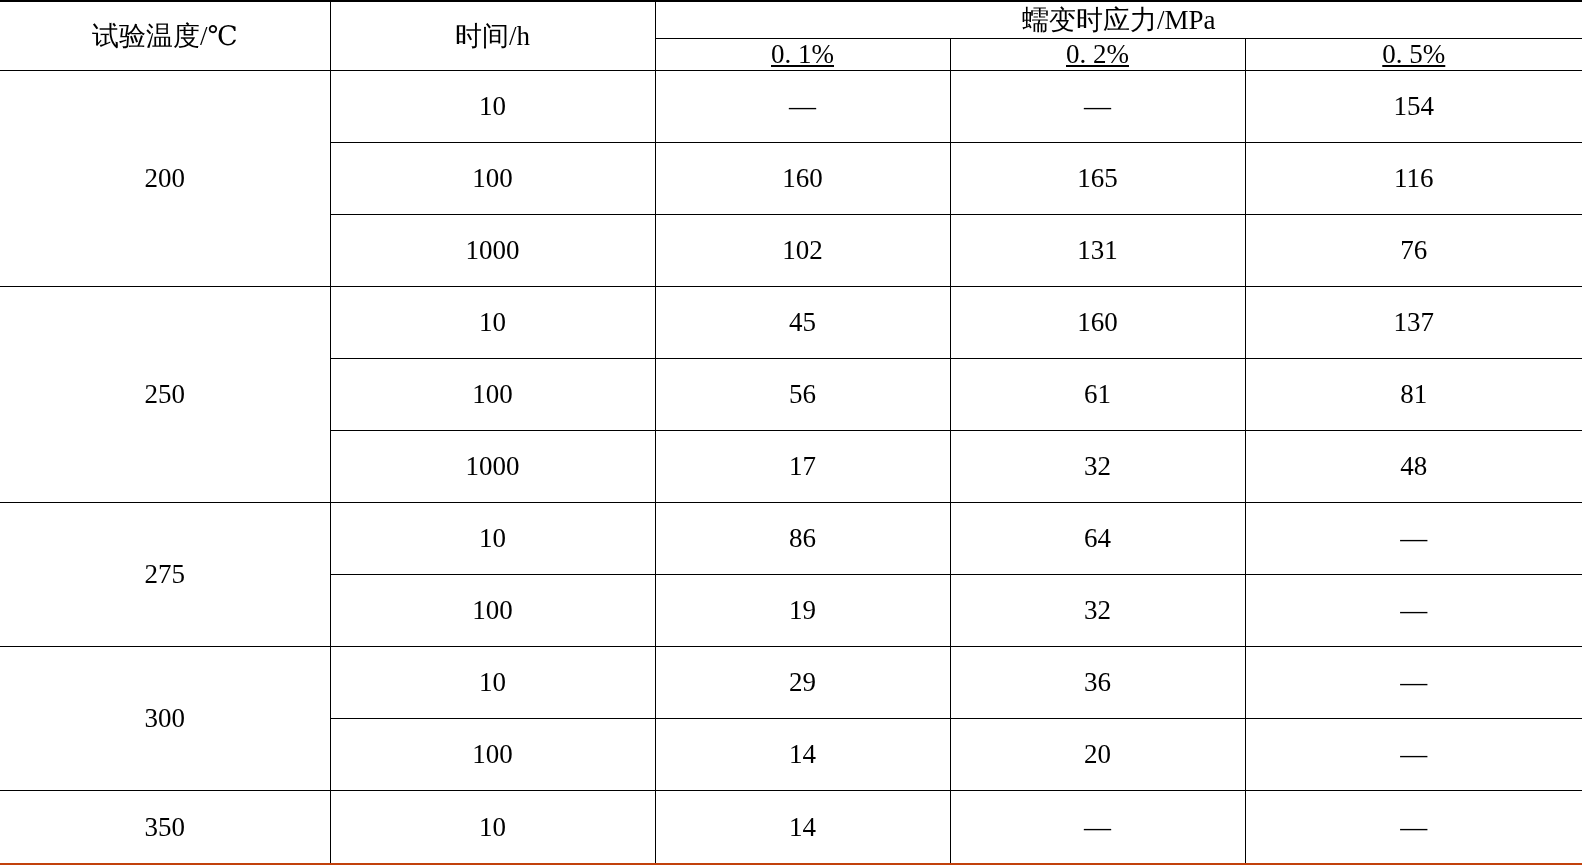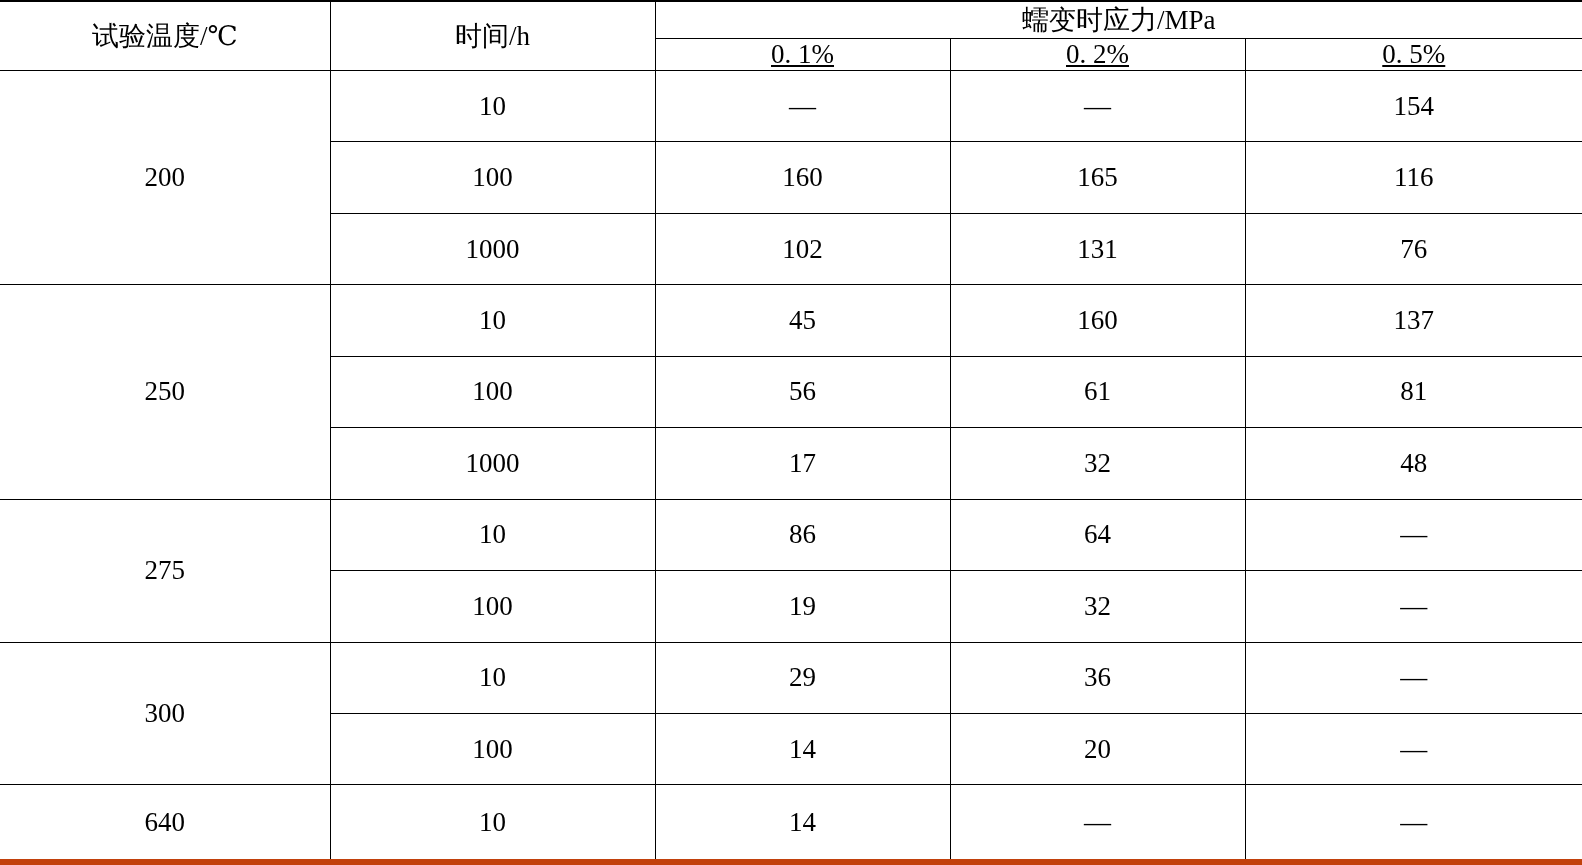--- a/index.html
+++ b/index.html
@@ -29,21 +29,21 @@
     border: 1px solid #000000;
     text-align: center;
     vertical-align: middle;
     font-weight: normal;
     font-size: 27px;
     padding: 0 4px;
   }
   
   table.data-table {
     border-top: 2px solid #000000;
-    border-bottom: 6px solid #c2410c;
+    border-bottom: 2px solid #c2410c;
     padding-left: 24px;
   }
   
   table.data-table tr > td:first-child,
   table.data-table tr > th:first-child {
     border-left: none;
   }
   table.data-table tr > td:last-child,
   table.data-table tr > th:last-child {
     border-right: none;
@@ -167,21 +167,21 @@
         <td>—</td>
       </tr>
       <tr class="group-end">
         <td>100</td>
         <td>14</td>
         <td>20</td>
         <td>—</td>
       </tr>
 
       <tr>
-        <td class="temp-cell">640</td>
+        <td class="temp-cell">350</td>
         <td>10</td>
         <td>14</td>
         <td>—</td>
         <td>—</td>
       </tr>
 
     </tbody>
   </table>
 </div>
 

